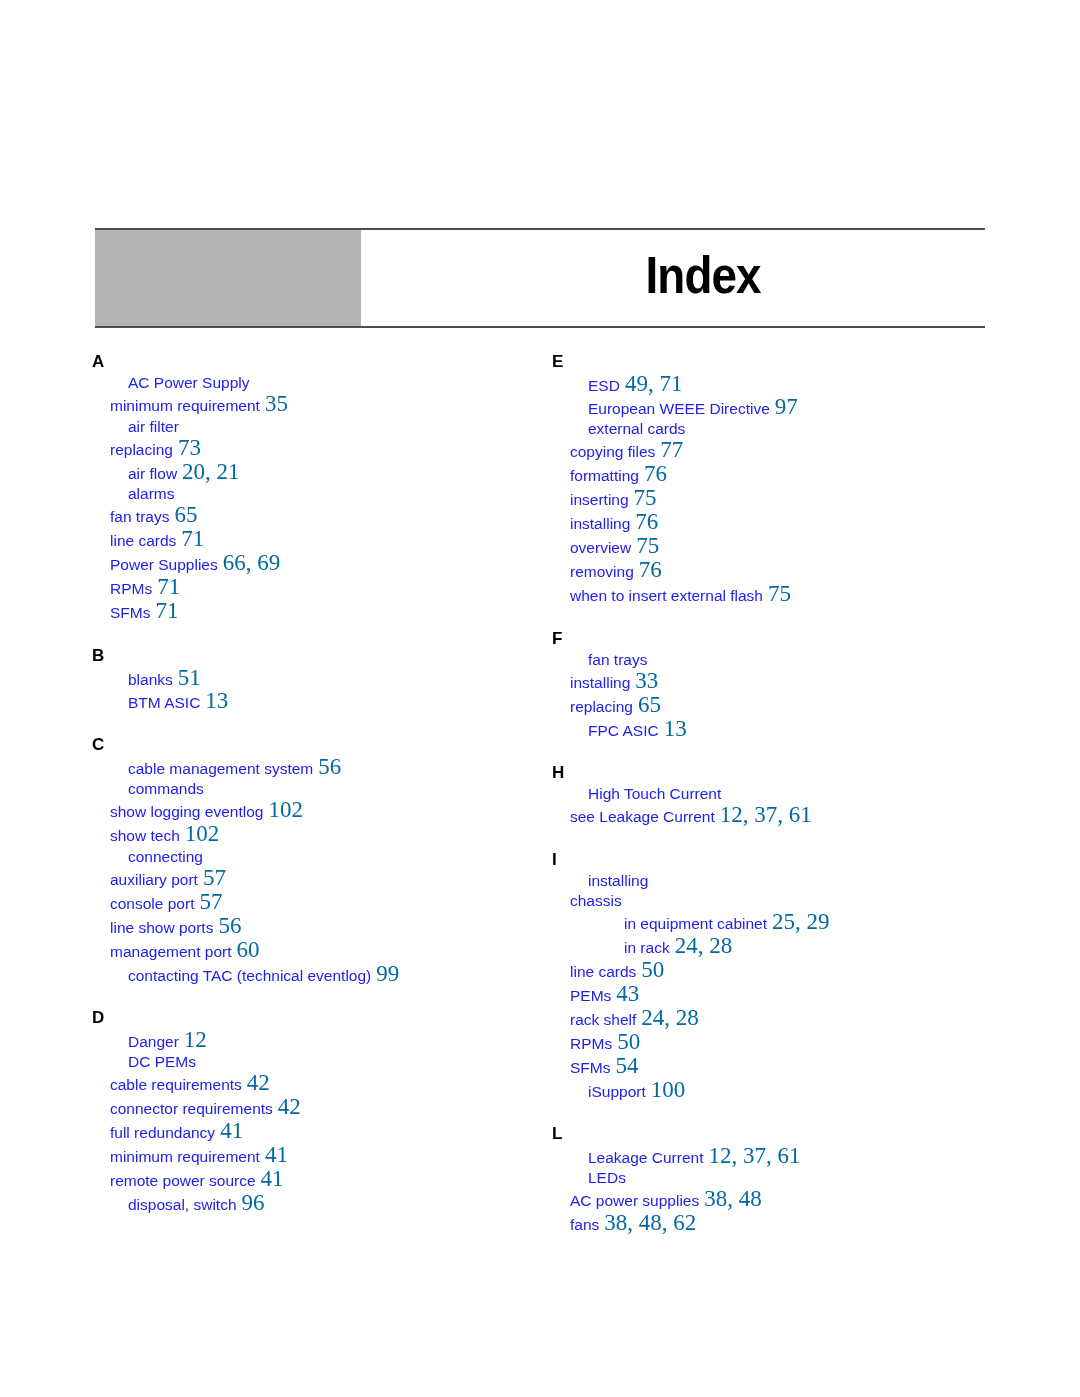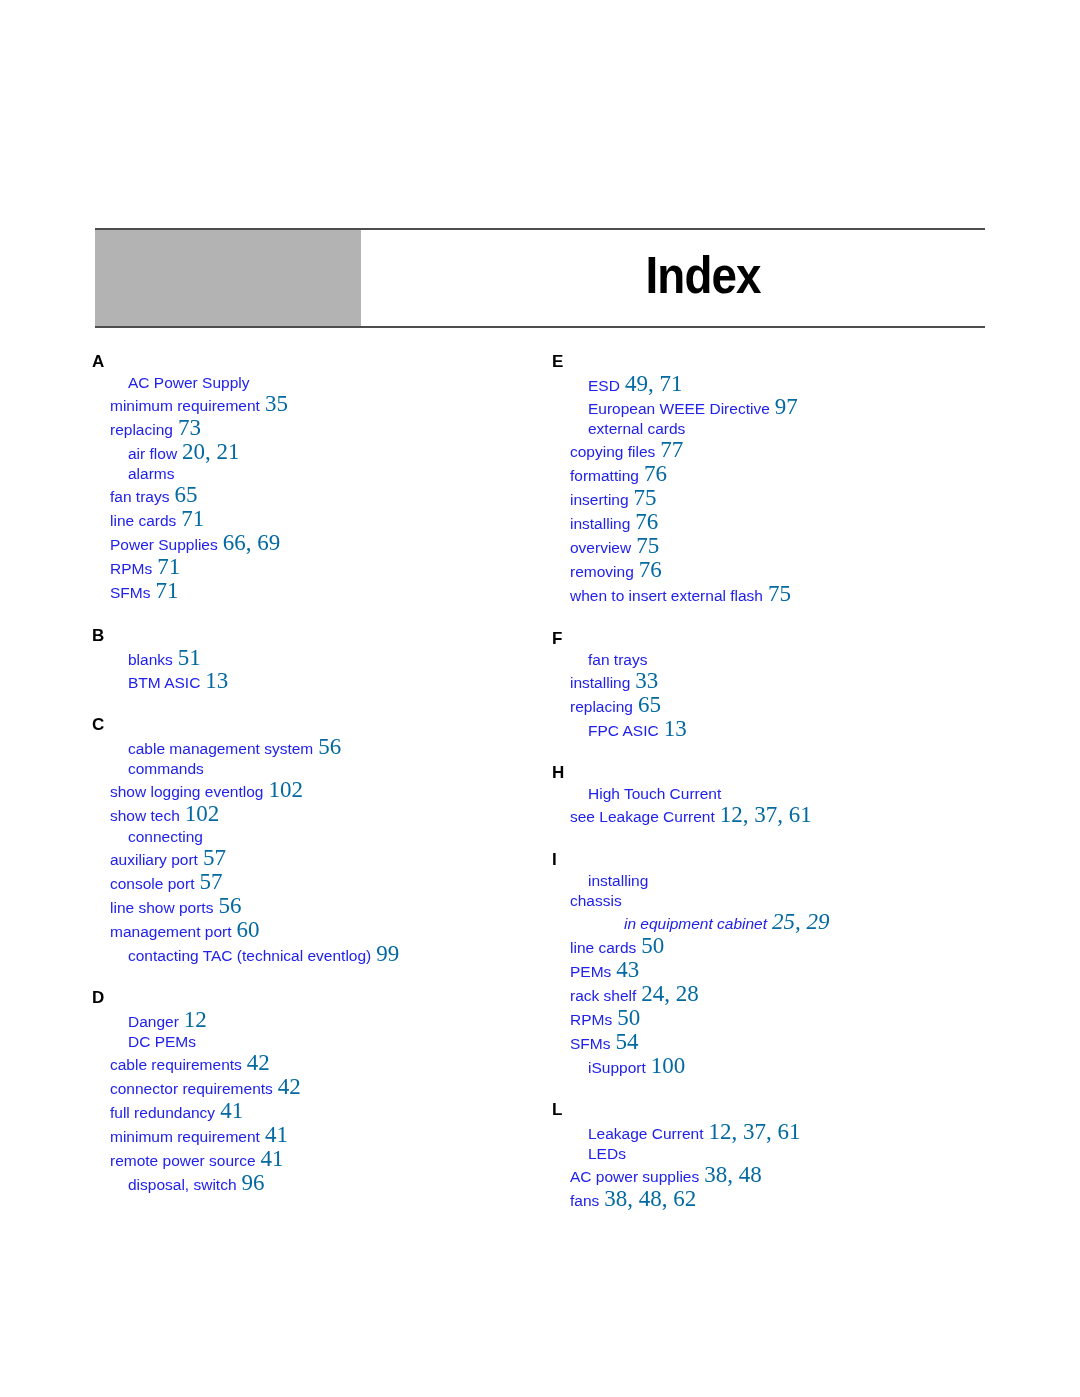--- a/index.html
+++ b/index.html
@@ -96,21 +96,21 @@
   .entry {
     white-space: nowrap;
     color: #2121ec;
     font-family: "Liberation Sans", sans-serif;
     font-size: 15.5px;
     line-height: 20px;
     margin: 0;
   }
   .entry.lvl0 { padding-left: 0px; margin-left: 36px;  }
   .entry.lvl1 { padding-left: 18px; }
-  .entry.lvl2 { padding-left: 72px; font-style: italic; }
+  .entry.lvl2 { padding-left: 72px; }
 
   
   .entry.has-pages { line-height: 22px; }
   .entry.lvl0.has-pages { line-height: 21px; }
 
   .entry-text {
     color: #2121ec;
   }
   .pages {
     color: #0369a1;
@@ -128,20 +128,21 @@
   <div id="index-title">Index</div>
   <div id="rule-bottom"></div>
 </div>
 
 <div id="index-body">
   <div class="column" id="column-left">
       <div class="section">
         <div class="letter-heading">A</div>
         <div class="entry lvl0"><span class="entry-text">AC Power Supply</span></div>
         <div class="entry lvl1 has-pages"><span class="entry-text">minimum requirement</span><span class="pages">35</span></div>
+        <div class="entry lvl0"><span class="entry-text">air filter</span></div>
         <div class="entry lvl1 has-pages"><span class="entry-text">replacing</span><span class="pages">73</span></div>
         <div class="entry lvl0 has-pages"><span class="entry-text">air flow</span><span class="pages">20, 21</span></div>
         <div class="entry lvl0"><span class="entry-text">alarms</span></div>
         <div class="entry lvl1 has-pages"><span class="entry-text">fan trays</span><span class="pages">65</span></div>
         <div class="entry lvl1 has-pages"><span class="entry-text">line cards</span><span class="pages">71</span></div>
         <div class="entry lvl1 has-pages"><span class="entry-text">Power Supplies</span><span class="pages">66, 69</span></div>
         <div class="entry lvl1 has-pages"><span class="entry-text">RPMs</span><span class="pages">71</span></div>
         <div class="entry lvl1 has-pages"><span class="entry-text">SFMs</span><span class="pages">71</span></div>
       </div>
       <div class="section">
@@ -198,20 +199,21 @@
       <div class="section">
         <div class="letter-heading">H</div>
         <div class="entry lvl0"><span class="entry-text">High Touch Current</span></div>
         <div class="entry lvl1 has-pages"><span class="entry-text">see Leakage Current</span><span class="pages">12, 37, 61</span></div>
       </div>
       <div class="section">
         <div class="letter-heading">I</div>
         <div class="entry lvl0"><span class="entry-text">installing</span></div>
         <div class="entry lvl1"><span class="entry-text">chassis</span></div>
         <div class="entry lvl2 has-pages"><span class="entry-text">in equipment cabinet</span><span class="pages">25, 29</span></div>
+        <div class="entry lvl2 has-pages"><span class="entry-text">in rack</span><span class="pages">24, 28</span></div>
         <div class="entry lvl1 has-pages"><span class="entry-text">line cards</span><span class="pages">50</span></div>
         <div class="entry lvl1 has-pages"><span class="entry-text">PEMs</span><span class="pages">43</span></div>
         <div class="entry lvl1 has-pages"><span class="entry-text">rack shelf</span><span class="pages">24, 28</span></div>
         <div class="entry lvl1 has-pages"><span class="entry-text">RPMs</span><span class="pages">50</span></div>
         <div class="entry lvl1 has-pages"><span class="entry-text">SFMs</span><span class="pages">54</span></div>
         <div class="entry lvl0 has-pages"><span class="entry-text">iSupport</span><span class="pages">100</span></div>
       </div>
       <div class="section">
         <div class="letter-heading">L</div>
         <div class="entry lvl0 has-pages"><span class="entry-text">Leakage Current</span><span class="pages">12, 37, 61</span></div>

